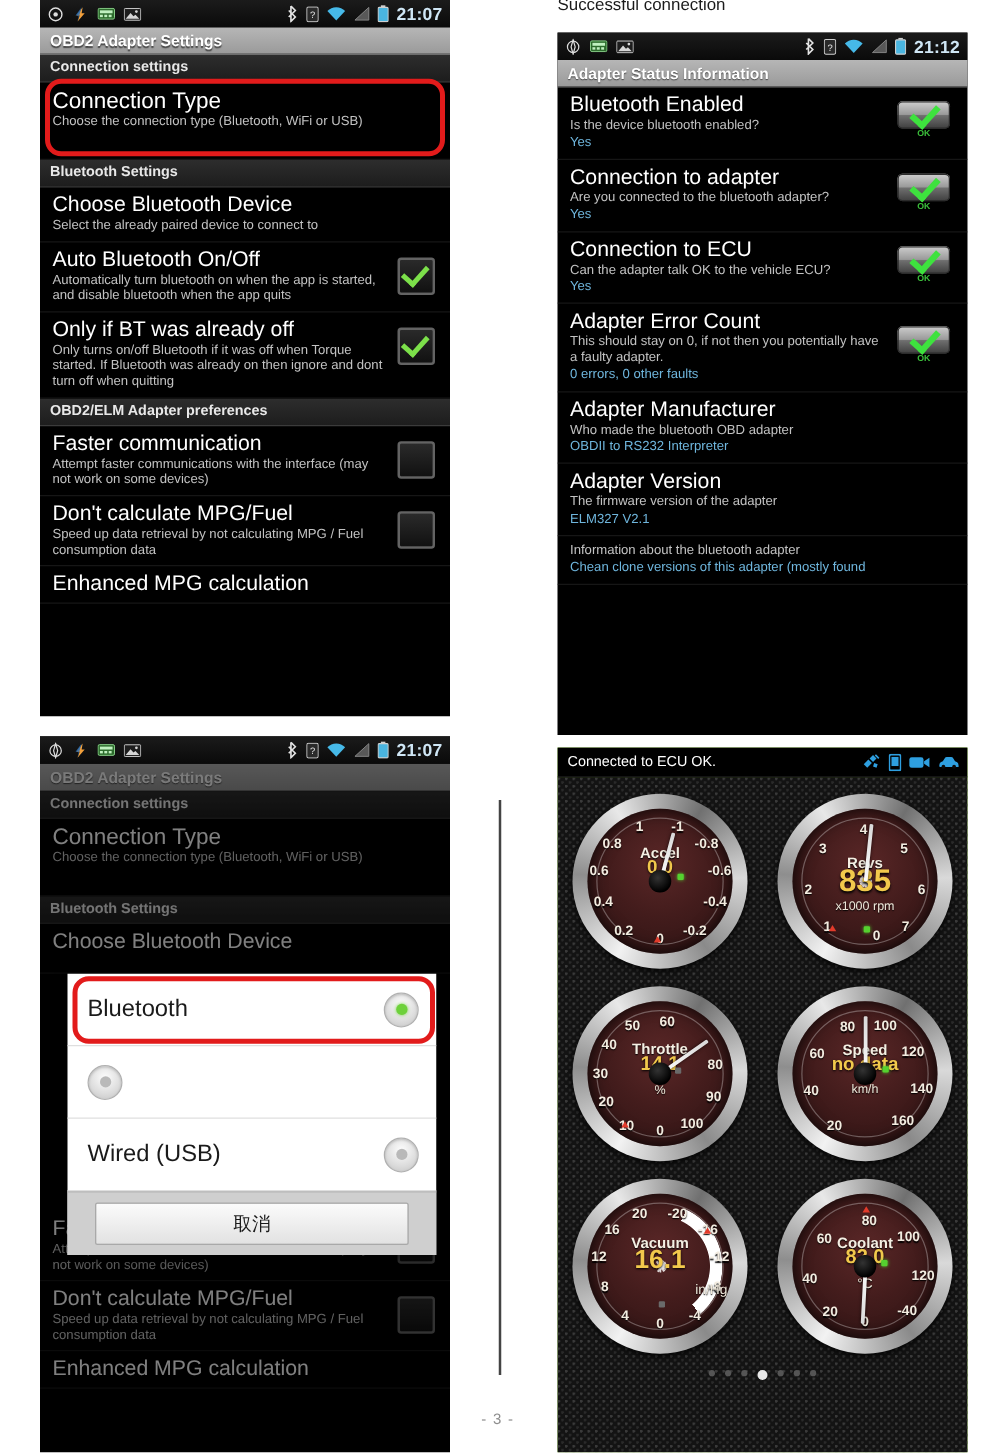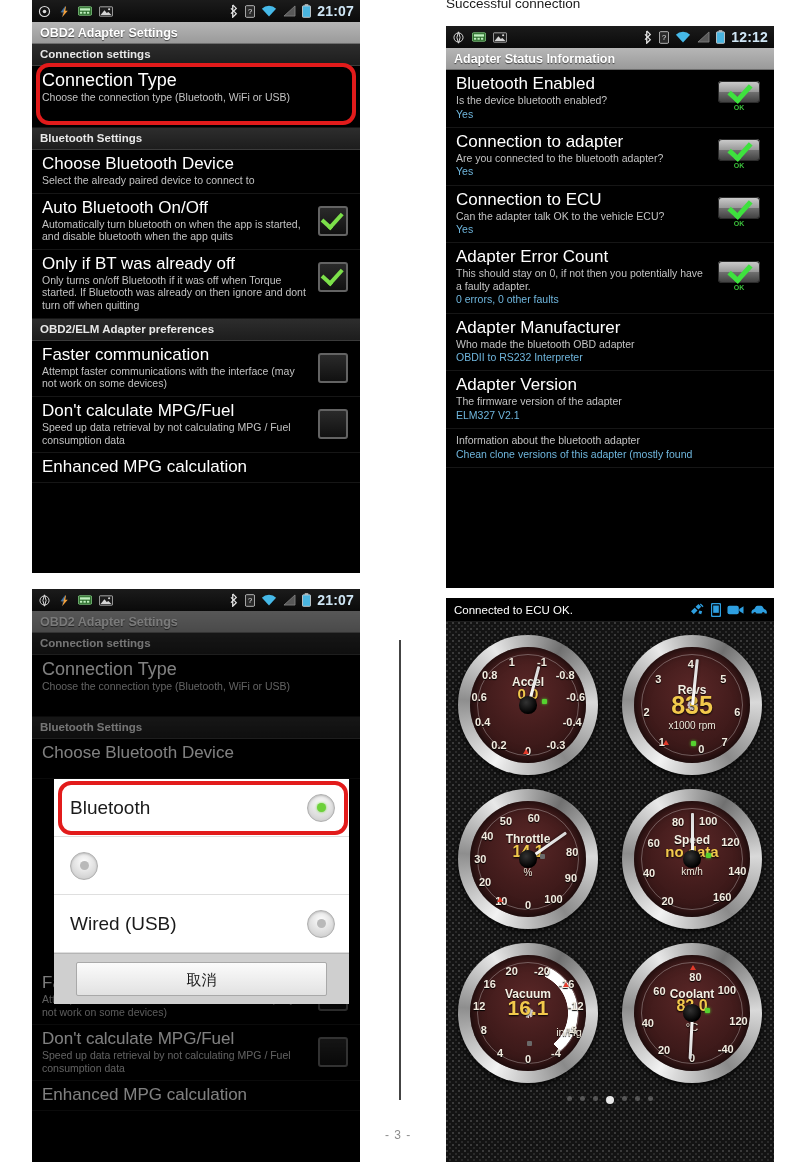--- a/index.html
+++ b/index.html
@@ -408,21 +408,21 @@
           <svg width="13" height="12" viewBox="0 0 14 13">
               <path d="M13 1 L13 12 L1 12 Z" fill="#585858" stroke="#8a8a8a" stroke-width=".8"></path>
             </svg>
         </span>
         <span>
           <svg width="9" height="14" viewBox="0 0 10 15">
               <rect x="3" y="0" width="4" height="1.6" fill="#cfcfcf"></rect>
               <rect x="0.5" y="1.8" width="9" height="12.7" rx="1" fill="#4ab5e0" stroke="#cfcfcf"></rect>
             </svg>
         </span>
-        <span class="sb-time">12:12</span>
+        <span class="sb-time">21:12</span>
       </div>
     </div>
 
     <div class="titlebar">
       <span>Adapter Status Information</span>
     </div>
 
     <div class="pref">
       <div class="pref-txt">
         <div class="pref-title">Bluetooth Enabled</div>
@@ -728,21 +728,21 @@
             <div class="num" style="left:50%;  top:90%; font-size:11px;">0</div>
             <div class="num" style="left:25%;  top:84%; font-size:11px;">0.2</div>
             <div class="num" style="left:11%;  top:65%; font-size:11px;">0.4</div>
             <div class="num" style="left:8%;   top:43%; font-size:11px;">0.6</div>
             <div class="num" style="left:17%;  top:24%; font-size:11px;">0.8</div>
             <div class="num" style="left:36%;  top:13%; font-size:11px;">1</div>
             <div class="num" style="left:62%;  top:13%; font-size:11px;">-1</div>
             <div class="num" style="left:82%;  top:24%; font-size:11px;">-0.8</div>
             <div class="num" style="left:91%;  top:43%; font-size:11px;">-0.6</div>
             <div class="num" style="left:88%;  top:65%; font-size:11px;">-0.4</div>
-            <div class="num" style="left:74%;  top:84%; font-size:11px;">-0.3</div>
+            <div class="num" style="left:74%;  top:84%; font-size:11px;">-0.2</div>
             <div class="g-label" style="top:24%; font-size:12px;">Accel</div>
             <div class="g-value" style="top:33%; font-size:15px;">0.0</div>
             <div class="needle" style="transform:rotate(195deg); height:34%;"></div>
             <div class="hub"></div>
             <div class="led" style="left:62%; top:45%;"></div>
             <div class="minmax" style="left:46%; top:88%;"></div>
           </div>
             </div>
         </div>
 

